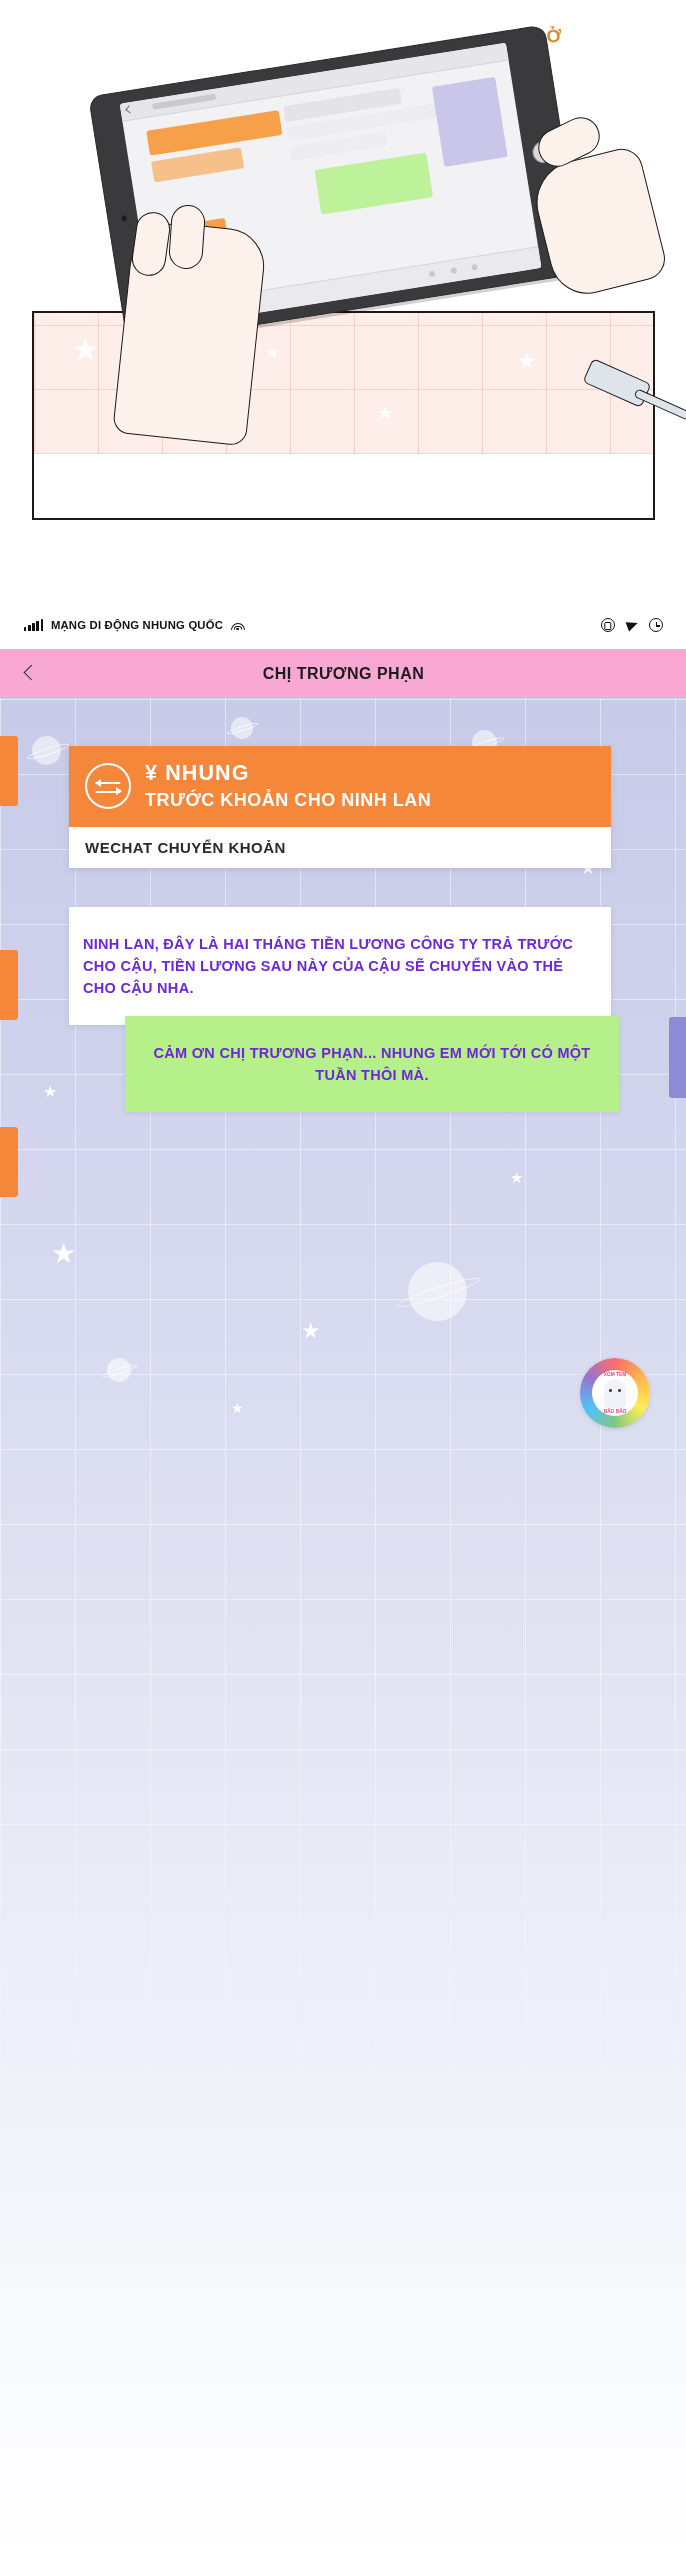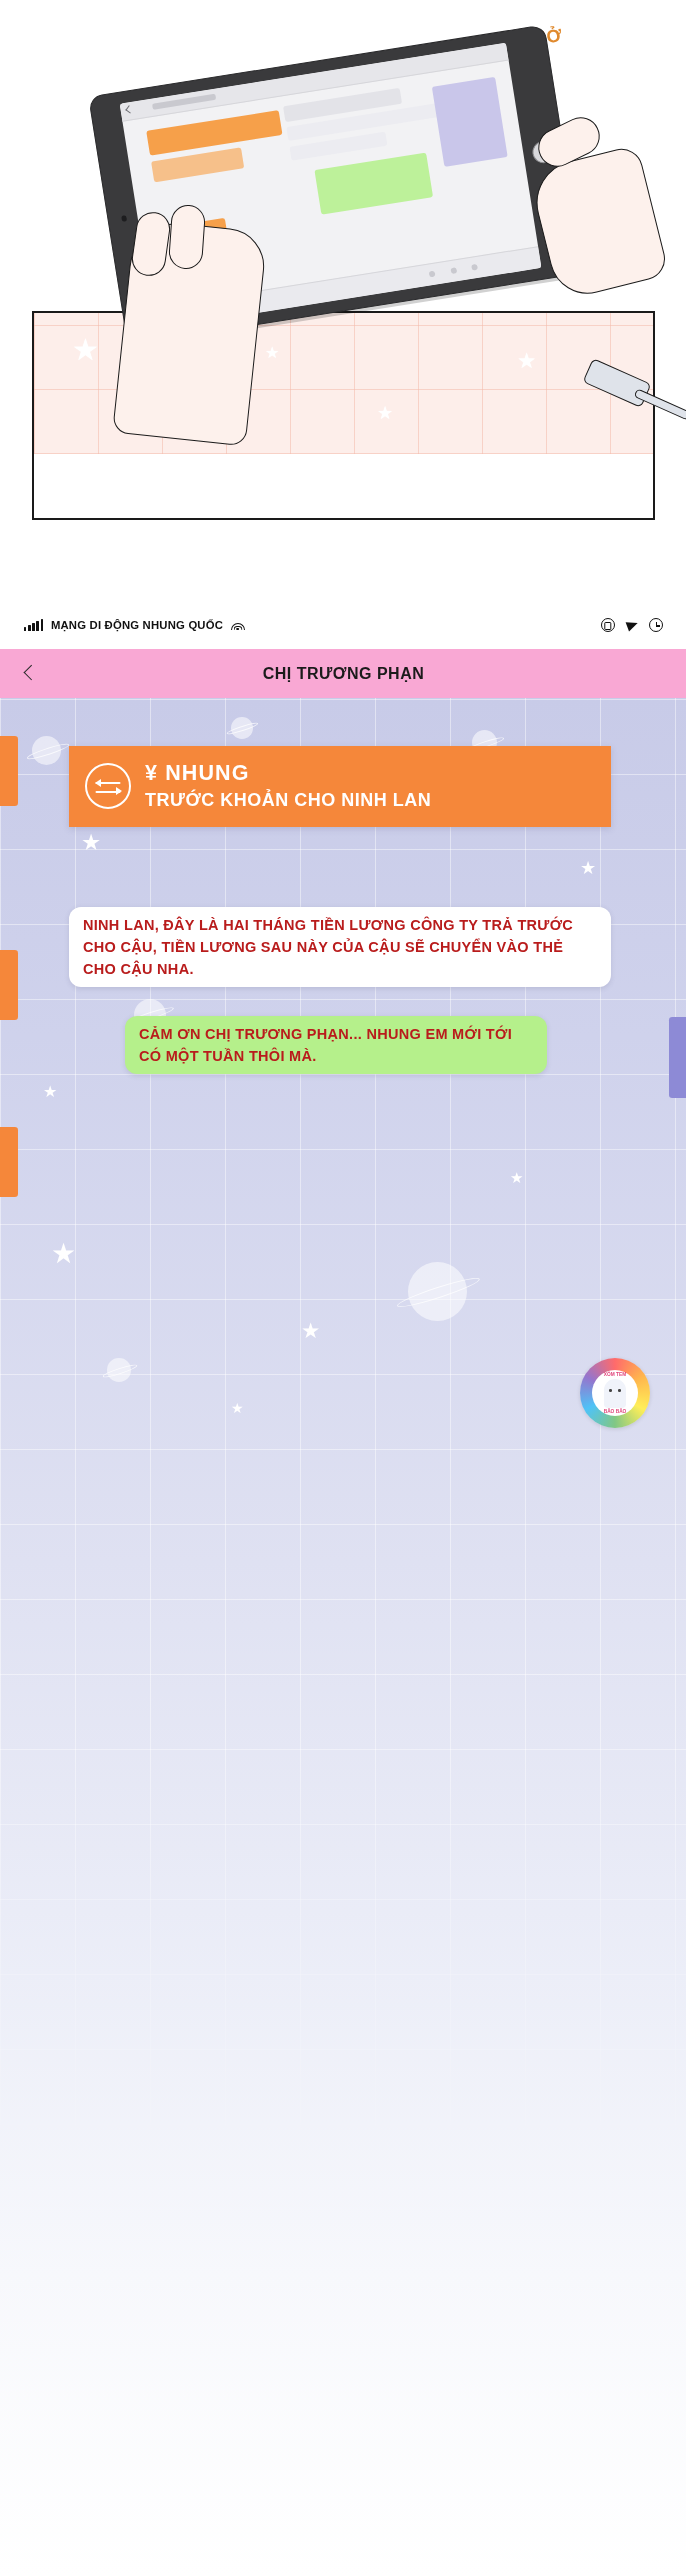--- a/index.html
+++ b/index.html
@@ -336,33 +336,32 @@
     font-size:15px; font-weight:bold; color:#2a2a2a; letter-spacing:0.5px;
   }
 
   
   .bubble {
     position:absolute;
     font-size:14.5px;
     font-weight:bold;
     line-height:1.52;
     letter-spacing:0.3px;
-    color:#b91c1c;
-    padding:7px 14px;
+    color:#6d28d9;
+    padding:26px 14px;
     box-shadow:0 1.6px 5.4px rgba(80,80,120,.16);
-    border-radius:12px;
   }
   .bubble-in {
     background:#ffffff;
   }
   .bubble-out {
     background:#b5f08b;
   }
   .bubble-b1 { left:69px; top:209px; width:542px; }
-  .bubble-b2 { left:125px; top:318px; width:422px; }
+  .bubble-b2 { left:125px; top:318px; width:494px;text-align:center; }
   .bubble-b3 { left:69px; top:423px; width:542px; }
 
   .purple-tab {
     position:absolute;
     right:0;
     width:18px;
     background:#8d8ad6;
     border-radius:3.2px 0 0 3.2px;
   }
 
@@ -515,20 +514,21 @@
       <div class="transfer-top">
         <div class="transfer-icon">
           <span class="ti-arrow-l"></span>
           <span class="ti-arrow-r"></span>
         </div>
         <div>
           <div class="transfer-amount">¥ NHUNG</div>
           <div class="transfer-sub">TRƯỚC KHOẢN CHO NINH LAN</div>
         </div>
       </div>
+      <div class="transfer-bottom">WECHAT CHUYỂN KHOẢN</div>
     </div>
 
     <div class="bubble bubble-in bubble-b1">NINH LAN, ĐÂY LÀ HAI THÁNG TIỀN LƯƠNG CÔNG TY TRẢ TRƯỚC CHO CẬU, TIỀN LƯƠNG SAU NÀY CỦA CẬU SẼ CHUYỂN VÀO THẺ CHO CẬU NHA.</div>
     <div class="bubble bubble-out bubble-b2">CẢM ƠN CHỊ TRƯƠNG PHẠN... NHUNG EM MỚI TỚI CÓ MỘT TUẦN THÔI MÀ.</div>
 
     <div class="sticker">
       <div class="sticker-inner">
         <div class="sticker-text">XÓM TEM</div>
         <div class="sticker-ghost"></div>
         <div class="sticker-text2">BÃO BÃO</div>

